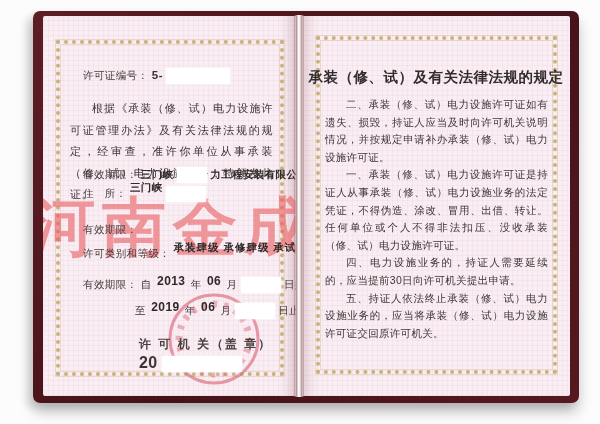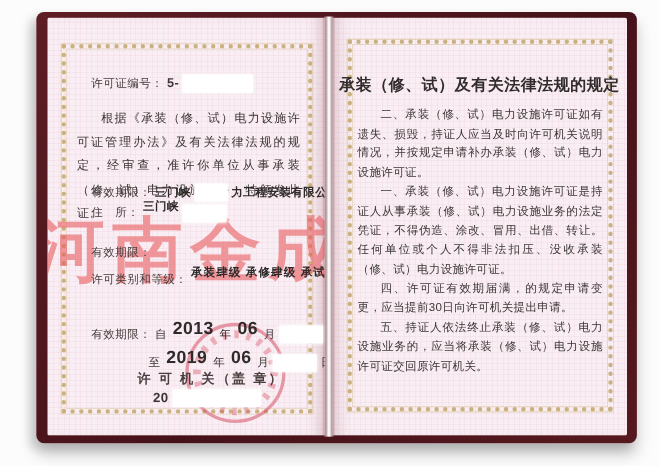--- a/index.html
+++ b/index.html
@@ -39,24 +39,24 @@
   .lic .prefix{font-weight:bold;font-size:11.5px;letter-spacing:.5px;}
   .intro{position:absolute;left:27px;right:23px;top:82px;font-size:11px;line-height:21.5px;
          text-indent:2em;text-align:justify;white-space:normal;color:#3b3434;letter-spacing:.5px;}
   .f1{left:40px;top:151px;}
   .f2{left:40px;top:170px;}
   .f3{left:40px;top:207px;}
   .f4{left:40px;top:231px;}
   .grade{font-size:10.5px;letter-spacing:1px;}
   .v1{left:40px;top:261px;}
   .v2{left:92px;top:287px;}
-  .num{font-family:"Liberation Sans",sans-serif;font-weight:bold;font-size:16px;
-       display:inline-block;transform:translateY(-3px);margin:17px 2px;color:#2e2a2a;}
-  .issuer{left:82px;top:320px;font-size:12px;font-weight:bold;letter-spacing:2px;color:#4a3e3e;}
-  .yearline{left:96px;top:338px;font-size:12px;font-weight:bold;color:#3b3434;}
+  .num{font-family:"Liberation Sans",sans-serif;font-weight:bold;font-size:12px;
+       display:inline-block;transform:translateY(-3px);margin:0 2px;color:#2e2a2a;}
+  .issuer{left:96px;top:320px;font-size:12px;font-weight:bold;letter-spacing:2px;color:#4a3e3e;}
+  .yearline{left:96px;top:338px;font-size:16px;font-weight:bold;color:#3b3434;}
   
   .watermark{position:absolute;left:-12px;top:168px;font-size:64px;font-weight:bold;
              letter-spacing:7px;color:rgba(233,92,96,.60);white-space:nowrap;pointer-events:none;}
   .seal{position:absolute;left:123px;top:275px;width:96px;height:96px;pointer-events:none;}
   
   .rtitle{position:absolute;left:0;right:0;top:52px;text-align:center;font-size:14.5px;
           font-weight:bold;color:#322c2c;letter-spacing:.5px;}
   .rules{position:absolute;left:23px;right:22px;top:80px;}
   .rules p{margin:0;font-size:10.5px;line-height:17.6px;text-indent:2em;text-align:justify;
            color:#3d3737;letter-spacing:.3px;}
@@ -137,20 +137,20 @@
     </div>
 
     <div class="page right">
       <div class="frame"></div>
 
       <div class="rtitle">承装（修、试）及有关法律法规的规定</div>
 
       <div class="rules">
         <p>二、承装（修、试）电力设施许可证如有遗失、损毁，持证人应当及时向许可机关说明情况，并按规定申请补办承装（修、试）电力设施许可证。</p>
         <p>一、承装（修、试）电力设施许可证是持证人从事承装（修、试）电力设施业务的法定凭证，不得伪造、涂改、冒用、出借、转让。任何单位或个人不得非法扣压、没收承装（修、试）电力设施许可证。</p>
-        <p>四、许可证有效期届满，的规定申请变更，应当提前30日向许可机关提出申请。</p>
+        <p>四、电力设施业务的，持证人需要延续的，应当提前30日向许可机关提出申请。</p>
         <p>五、持证人依法终止承装（修、试）电力设施业务的，应当将承装（修、试）电力设施许可证交回原许可机关。</p>
       </div>
     </div>
 
     <div class="gutter"></div>
   </div>
 </div>
 
 </body></html>

